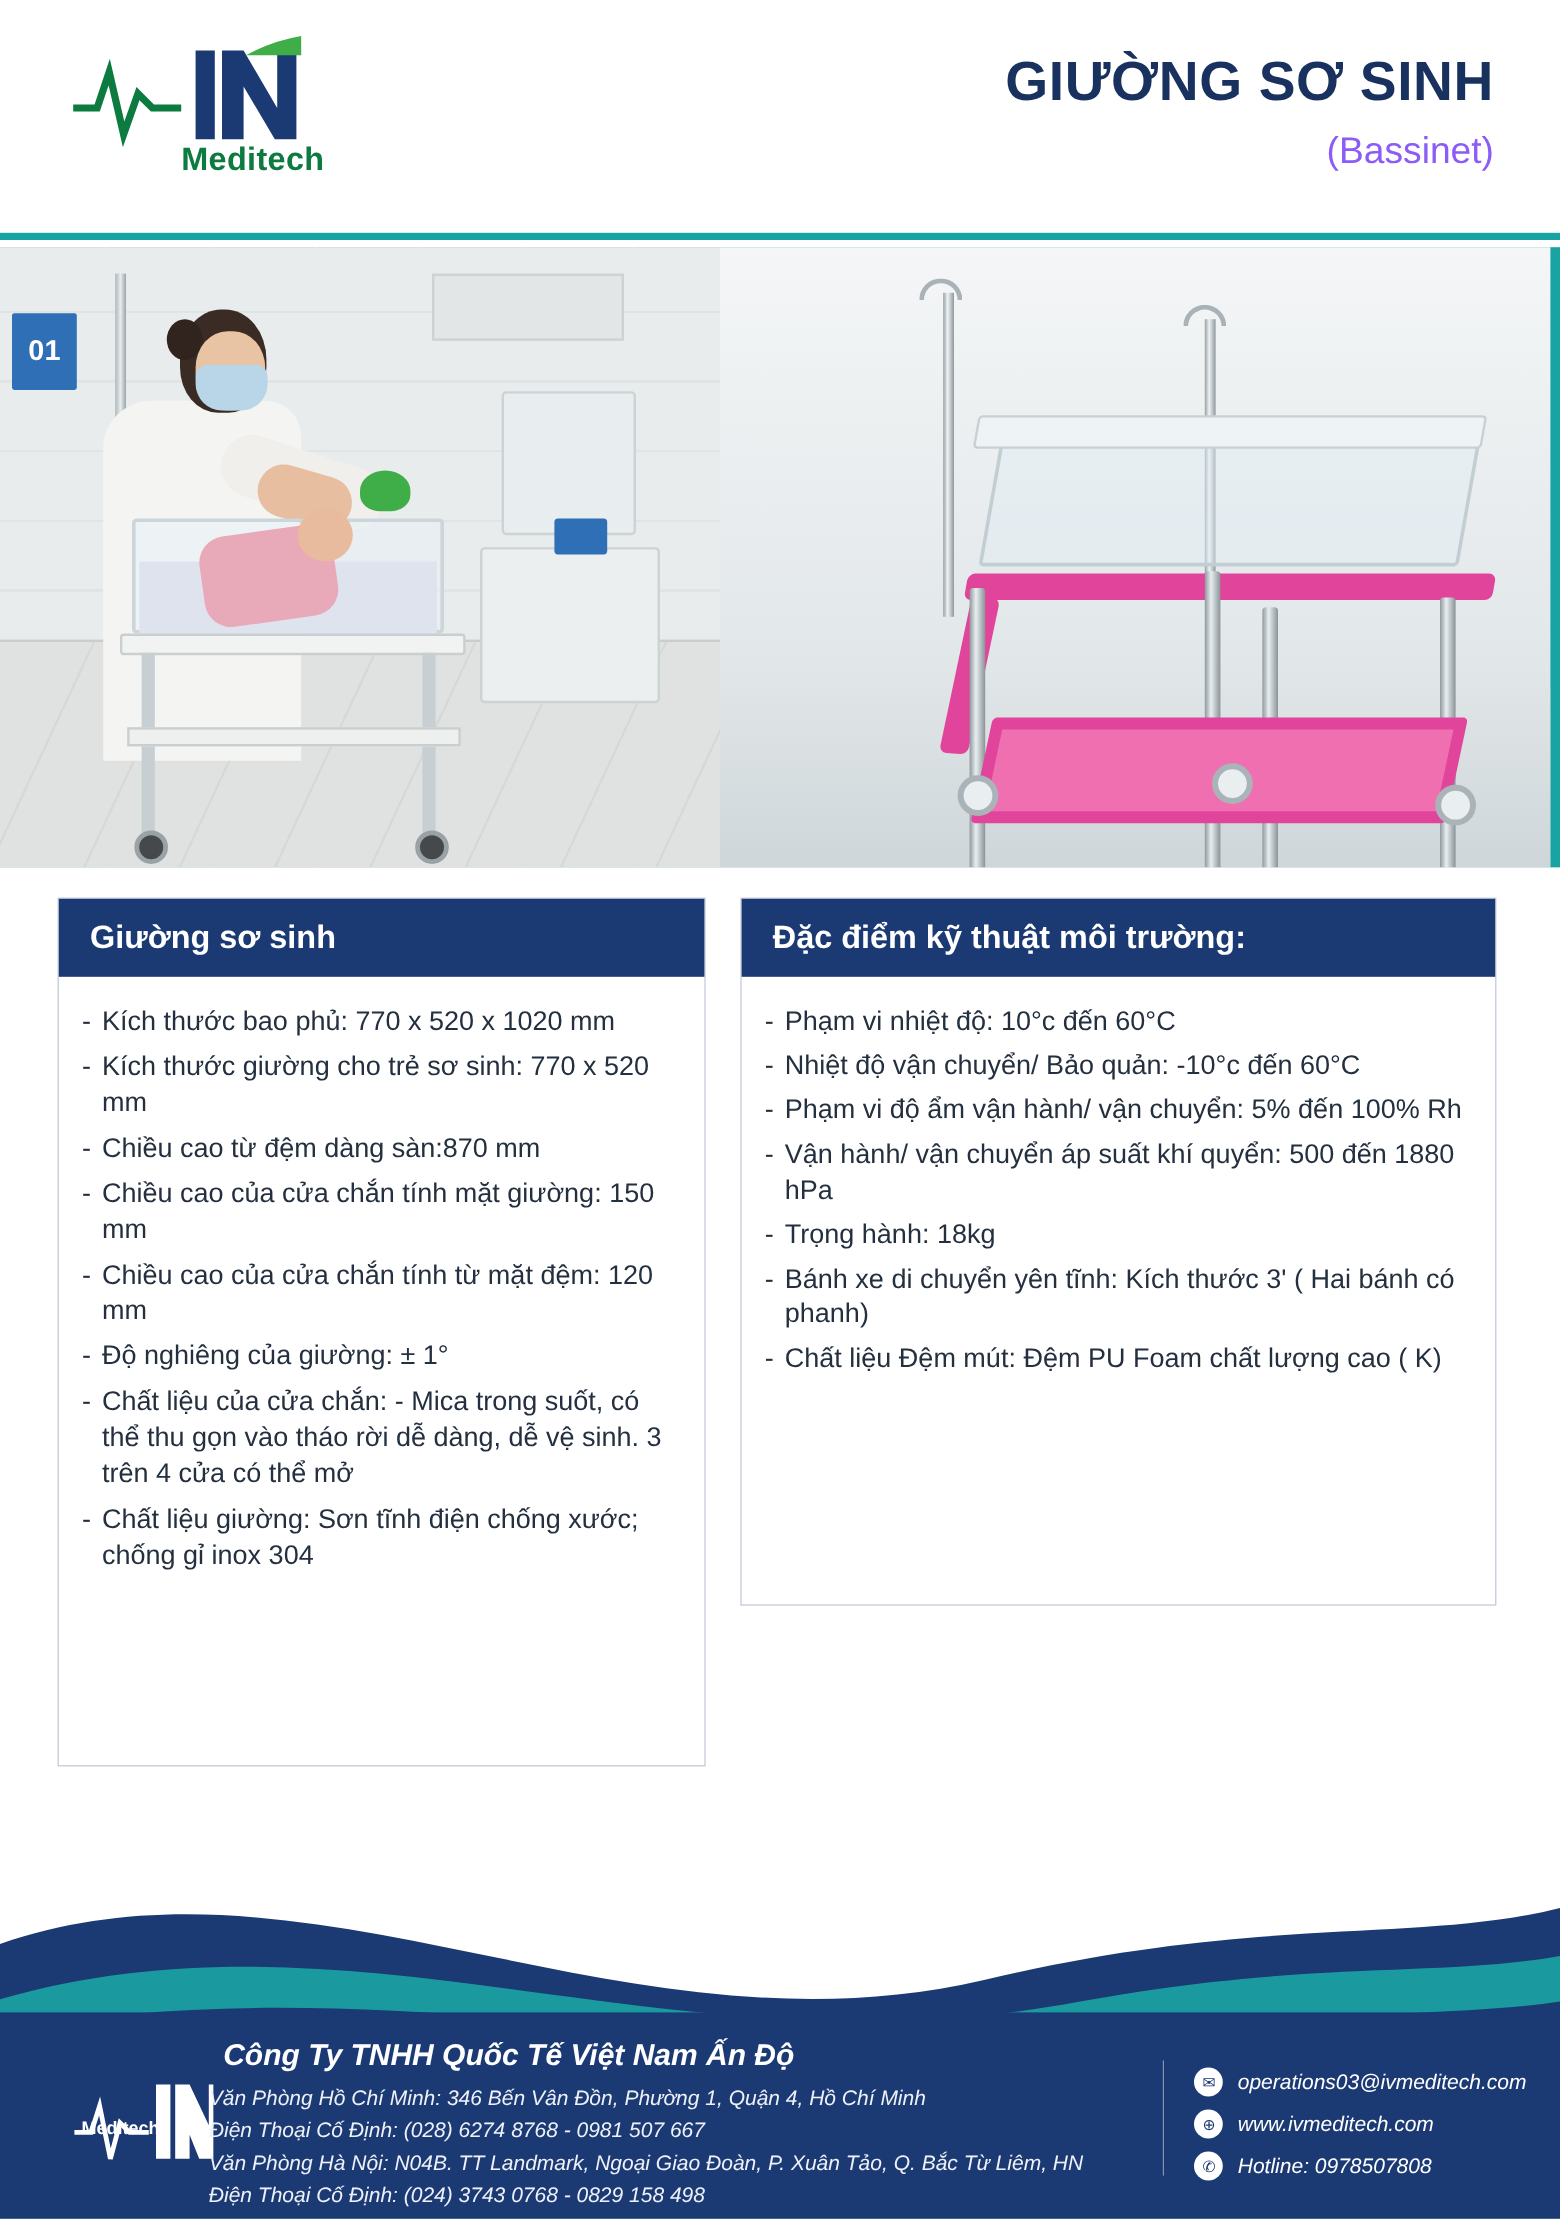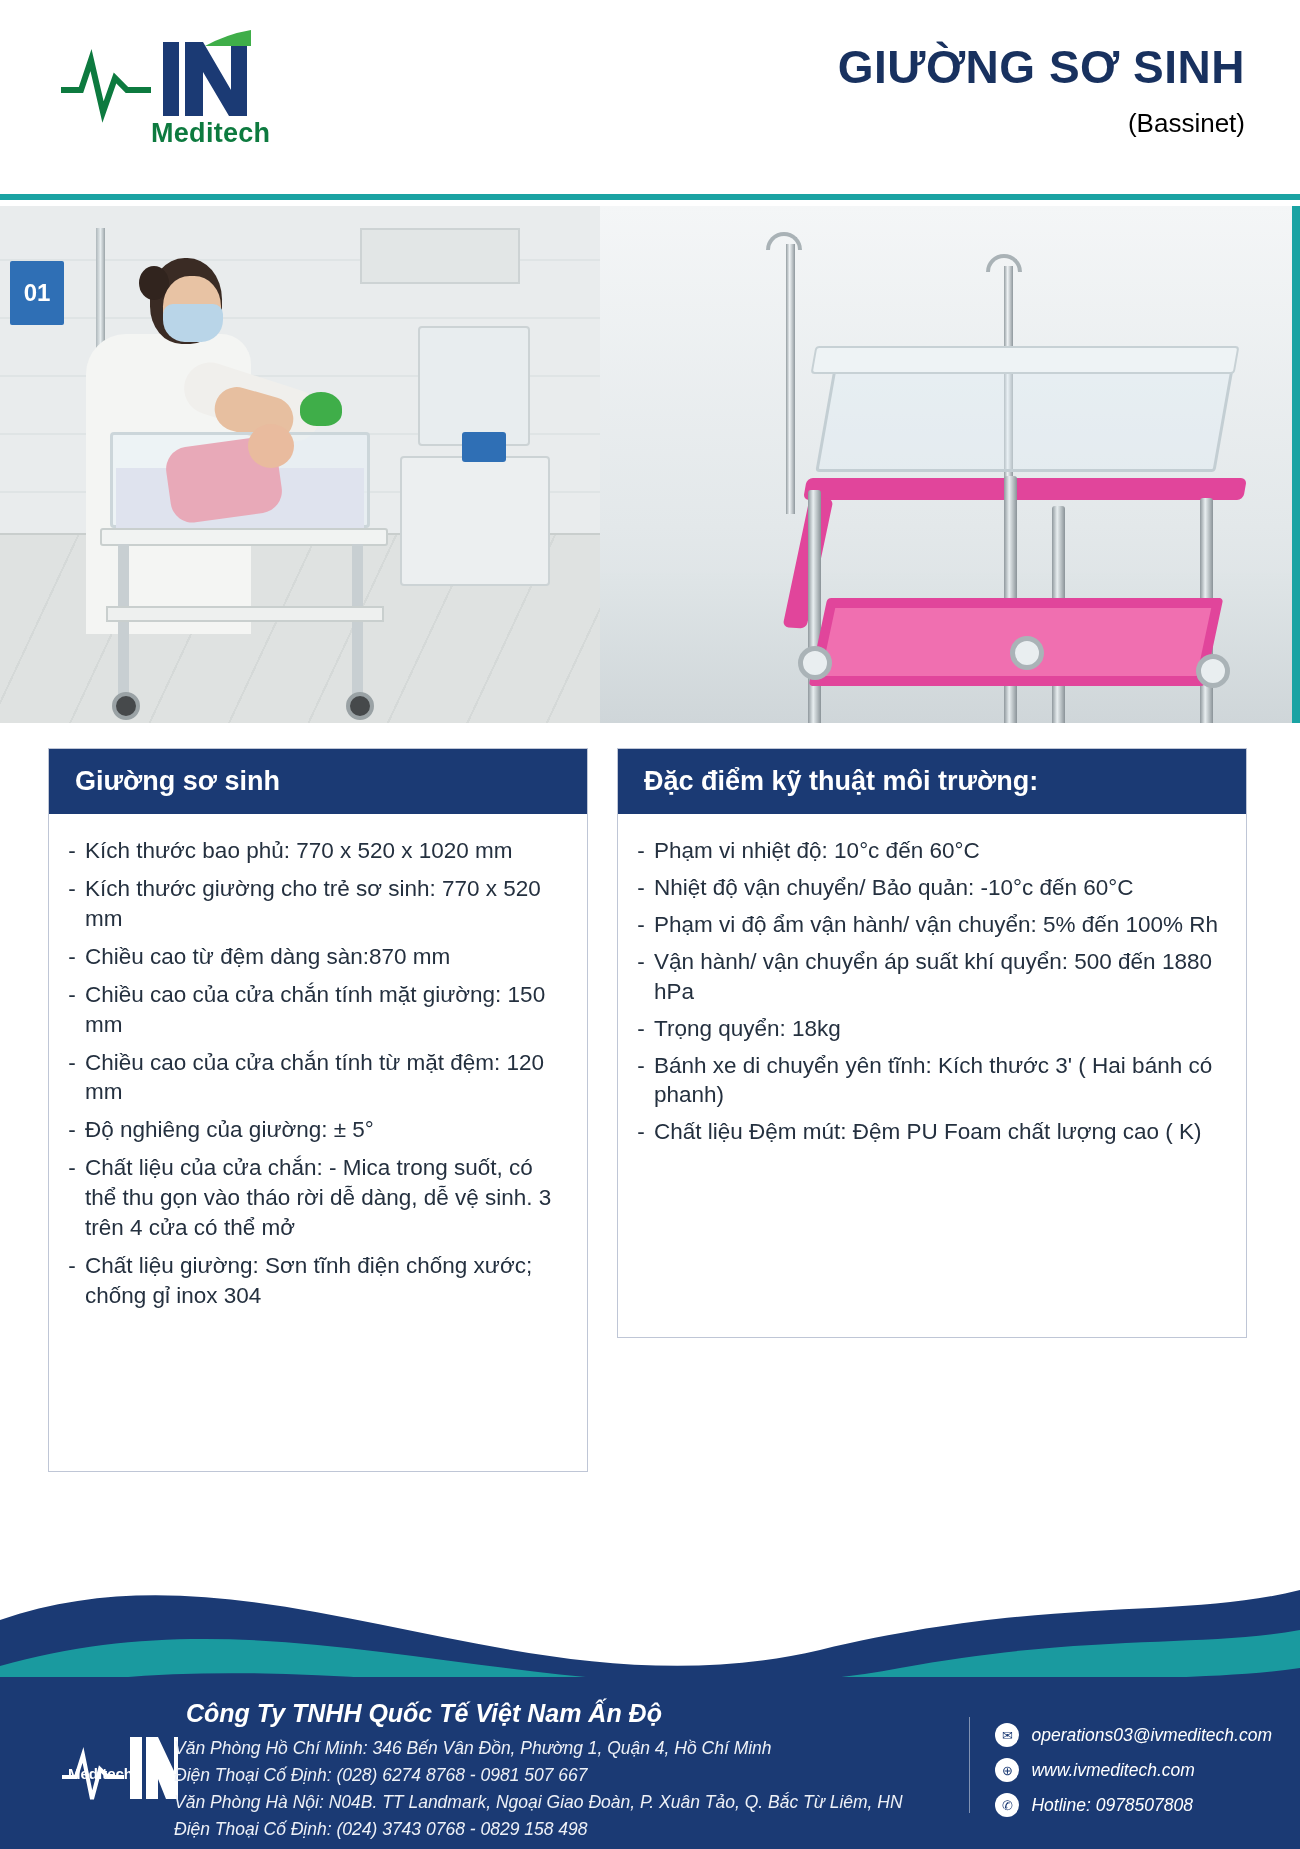--- a/index.html
+++ b/index.html
@@ -27,21 +27,21 @@
     letter-spacing: .3px;
   }
   .header-title-box {
     position: absolute; right: 55px; top: 40px; text-align: right;
   }
   .header-title {
     font-size: 46px; font-weight: bold; color: #18315f;
     letter-spacing: .5px;
   }
   .header-sub {
-    font-size: 26px; color: #000000; margin-top: 14px;
+    font-size: 31px; color: #8b5cf6; margin-top: 14px;
   }
 
   
   .hero {
     position: absolute; left: 0; top: 206px; width: 1300px; height: 517px;
     background: #1aa3a3;
     padding: 0 8px 0 0;
     display: flex;
   }
   .photo {
@@ -249,21 +249,21 @@
         <li>
             <span class="dash">-</span>
             <span class="spec-text">Chiều cao của cửa chắn tính mặt giường: 150 mm</span>
           </li>
         <li>
             <span class="dash">-</span>
             <span class="spec-text">Chiều cao của cửa chắn tính từ mặt đệm: 120 mm</span>
           </li>
         <li>
             <span class="dash">-</span>
-            <span class="spec-text">Độ nghiêng của giường: ± 5°</span>
+            <span class="spec-text">Độ nghiêng của giường: ± 1°</span>
           </li>
         <li>
             <span class="dash">-</span>
             <span class="spec-text">Chất liệu của cửa chắn: - Mica trong suốt, có thể thu gọn vào tháo rời dễ dàng, dễ vệ sinh. 3 trên 4 cửa có thể mở</span>
           </li>
         <li>
             <span class="dash">-</span>
             <span class="spec-text">Chất liệu giường: Sơn tĩnh điện chống xước; chống gỉ inox 304</span>
           </li>
       </ul>
@@ -285,21 +285,21 @@
         <li>
             <span class="dash">-</span>
             <span class="spec-text">Phạm vi độ ẩm vận hành/ vận chuyển: 5% đến 100% Rh</span>
           </li>
         <li>
             <span class="dash">-</span>
             <span class="spec-text">Vận hành/ vận chuyển áp suất khí quyển: 500 đến 1880 hPa</span>
           </li>
         <li>
             <span class="dash">-</span>
-            <span class="spec-text">Trọng quyển: 18kg</span>
+            <span class="spec-text">Trọng hành: 18kg</span>
           </li>
         <li>
             <span class="dash">-</span>
             <span class="spec-text">Bánh xe di chuyển yên tĩnh: Kích thước 3' ( Hai bánh có phanh)</span>
           </li>
         <li>
             <span class="dash">-</span>
             <span class="spec-text">Chất liệu Đệm mút: Đệm PU Foam chất lượng cao ( K)</span>
           </li>
       </ul>

